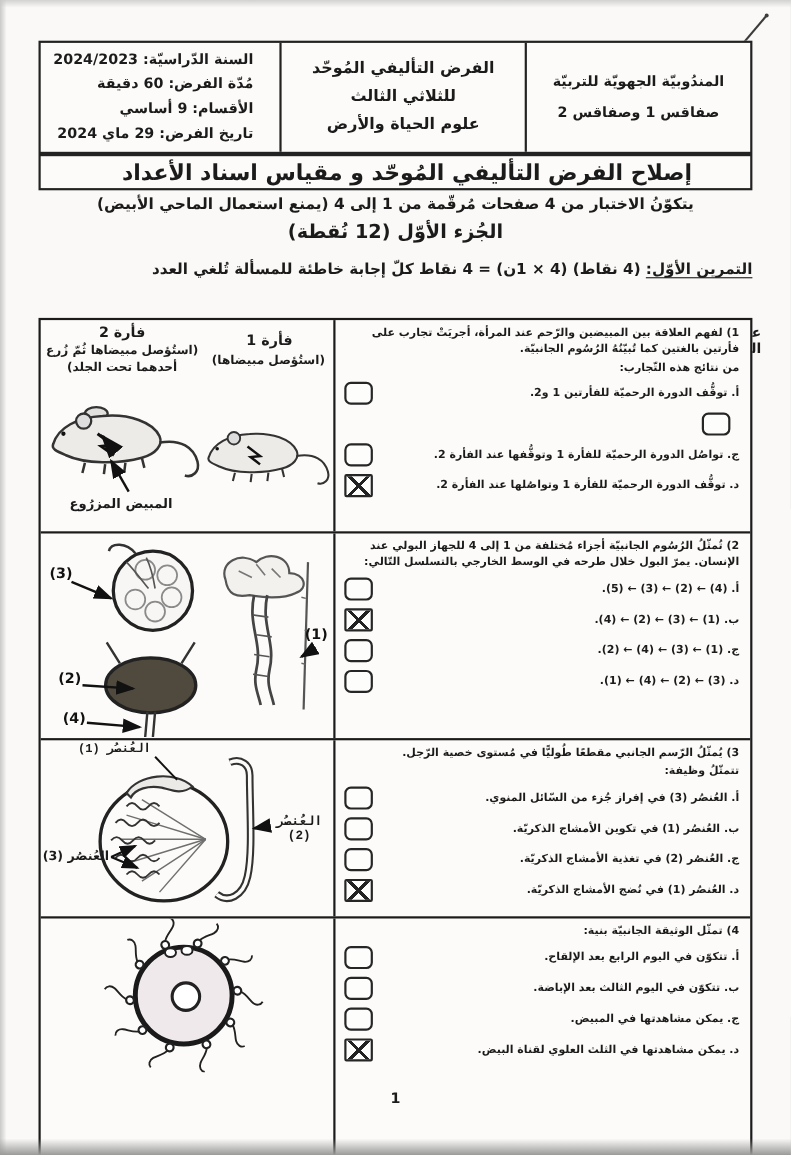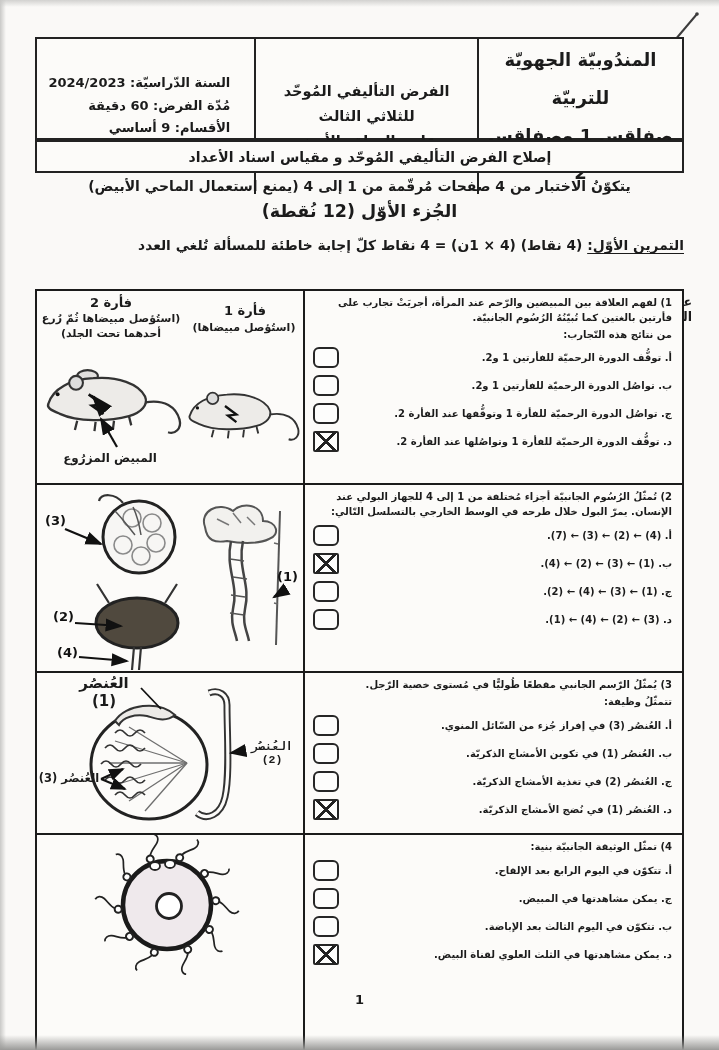--- a/index.html
+++ b/index.html
@@ -12,27 +12,27 @@
   .edge-top{position:absolute;left:0;right:0;top:0;height:7px;
     background:linear-gradient(to bottom,#d2d2d0,rgba(255,255,255,0));}
 
   
   .header-table{position:absolute;top:37px;left:35px;width:649px;height:103px;
     border:2.5px solid #222;display:grid;direction:rtl;grid-template-columns:31.5% 34.5% 34%;
     background:#fcfbf9;box-sizing:border-box;}
   .hcell{display:flex;flex-direction:column;justify-content:center;align-items:center;
     font-weight:700;text-align:center;padding:2px 4px;box-sizing:border-box;}
   .hcell + .hcell{border-left:none;border-right:2.2px solid #222;}
-  .hcell-region{font-size:18px;line-height:2.1;}
+  .hcell-region{font-size:13px;line-height:2.1;}
   .hcell-exam{font-size:14.5px;line-height:1.75;}
   .hcell-info{align-items:flex-start;text-align:right;font-size:13px;line-height:1.7;padding-right:24px;direction:rtl;}
 
   .banner{position:absolute;top:140px;left:35px;width:649px;height:33px;border:2.2px solid #222;
     box-sizing:border-box;display:flex;align-items:center;justify-content:center;
-    font-weight:700;font-size:14px;direction:rtl;background:#fcfbf9;padding-left:21px;}
+    font-weight:700;font-size:20px;direction:rtl;background:#fcfbf9;padding-left:21px;}
 
   .notice{position:absolute;top:178px;left:0;right:0;text-align:center;direction:rtl;
     font-weight:700;font-size:14px;}
   .part-title{position:absolute;top:201px;left:0;right:0;text-align:center;direction:rtl;
     font-weight:700;font-size:17.5px;}
   .exercise-line{position:absolute;top:237px;left:35px;right:35px;direction:rtl;text-align:right;
     font-weight:700;font-size:13.8px;}
   .exercise-line .ex-title{text-decoration:underline;text-underline-offset:3px;}
   .instruction{position:absolute;top:262px;left:14px;right:27px;direction:rtl;text-align:right;
     font-weight:600;font-size:12.6px;margin-top:32px;}
@@ -141,21 +141,20 @@
         <div class="figlabel" style="left:18px;top:160px;width:110px;font-size:12px;">المبيض المزرُوع</div>
       </div>
       <div class="q-cell">
         <p class="stem">1) لفهم العلاقة بين المبيضين والرّحم عند المرأة، أجريَتْ تجارب على فأرتين بالغتين كما تُبيّنُهُ الرُسُوم الجانبيّة.</p>
         <p class="stem">من نتائج هذه التّجارب:</p>
         <div class="option">
           <span class="otext">أ. توقُّف الدورة الرحميّة للفأرتين 1 و2.</span>
           <span class="checkbox" data-state="empty"></span>
         </div>
         <div class="option">
-          <span class="otext">ب. تواصُل الدورة الرحميّة للفأرتين 1 و2.</span>
           <span class="checkbox" data-state="empty"></span>
         </div>
         <div class="option">
           <span class="otext">ج. تواصُل الدورة الرحميّة للفأرة 1 وتوقُّفها عند الفأرة 2.</span>
           <span class="checkbox" data-state="empty"></span>
         </div>
         <div class="option">
           <span class="otext">د. توقُّف الدورة الرحميّة للفأرة 1 وتواصُلها عند الفأرة 2.</span>
           <span class="checkbox" data-state="checked"></span>
         </div>
@@ -199,21 +198,21 @@
 
           <path d="M243,26 L239,160" stroke="#555" stroke-width="2"></path>
           <path d="M237,58 l4,1 M240,88 l4,1 M237,118 l4,1" stroke="#666" stroke-width="1.3"></path>
           <text x="240" y="96">(1)</text>
           <line x1="250" y1="104" x2="237" y2="112" stroke="#111" stroke-width="2.2" marker-end="url(#m2)"></line>
         </svg>
       </div>
       <div class="q-cell">
         <p class="stem">2) تُمثّلُ الرُسُوم الجانبيّة أجزاء مُختلفة من 1 إلى 4 للجهاز البولي عند الإنسان. يمرّ البول خلال طرحه في الوسط الخارجي بالتسلسل التّالي:</p>
         <div class="option">
-          <span class="otext">أ. (4) ← (2) ← (3) ← (7).</span>
+          <span class="otext">أ. (4) ← (2) ← (3) ← (5).</span>
           <span class="checkbox" data-state="empty"></span>
         </div>
         <div class="option">
           <span class="otext">ب. (1) ← (3) ← (2) ← (4).</span>
           <span class="checkbox" data-state="checked"></span>
         </div>
         <div class="option">
           <span class="otext">ج. (1) ← (3) ← (4) ← (2).</span>
           <span class="checkbox" data-state="empty"></span>
         </div>
@@ -249,21 +248,21 @@
             <path d="M68,107 q5,-6 10,0 t10,0 t10,0 t10,0"></path>
             <path d="M78,122 q5,-6 10,0 t10,0 t10,0"></path>
           </g>
           <path d="M172,20 C182,16 190,22 190,32 C190,62 193,102 188,124 C184,142 170,148 160,140" fill="none" stroke="#333" stroke-width="7"></path>
           <path d="M172,20 C182,16 190,22 190,32 C190,62 193,102 188,124 C184,142 170,148 160,140" fill="none" stroke="#fcfbf9" stroke-width="3.2"></path>
           <line x1="104" y1="15" x2="124" y2="36" stroke="#111" stroke-width="1.8"></line>
           <line x1="206" y1="78" x2="194" y2="80" stroke="#111" stroke-width="2.2" marker-end="url(#m3)"></line>
           <line x1="64" y1="106" x2="86" y2="96" stroke="#111" stroke-width="2" marker-end="url(#m3)"></line>
           <line x1="64" y1="106" x2="88" y2="116" stroke="#111" stroke-width="2" marker-end="url(#m3)"></line>
         </svg>
-        <div class="figlabel" style="left:28px;top:1px;width:78px;font-size:15px;">العُنصُر (1)</div>
+        <div class="figlabel" style="left:28px;top:1px;width:78px;font-size:11px;font-family:Liberation Mono, monospace;">العُنصُر (1)</div>
         <div class="figlabel" style="left:204px;top:66px;width:62px;font-size:11.5px;font-family:Liberation Mono, monospace;">العُنصُر (2)</div>
         <div class="figlabel" style="left:0px;top:98px;width:64px;font-size:11.5px;">العُنصُر (3)</div>
       </div>
       <div class="q-cell">
         <p class="stem">3) يُمثّلُ الرّسم الجانبي مقطعًا طُوليًّا في مُستوى خصية الرّجل.</p>
         <p class="stem">تتمثّلُ وظيفة:</p>
         <div class="option">
           <span class="otext">أ. العُنصُر (3) في إفراز جُزء من السّائل المنوي.</span>
           <span class="checkbox" data-state="empty"></span>
         </div>
@@ -307,25 +306,25 @@
           <use href="#sperm" transform="translate(113.2 24.0) rotate(-110)"></use>
         </svg>
       </div>
       <div class="q-cell">
         <p class="stem">4) تمثّل الوثيقة الجانبيّة بنية:</p>
         <div class="option">
           <span class="otext">أ. تتكوّن في اليوم الرابع بعد الإلقاح.</span>
           <span class="checkbox" data-state="empty"></span>
         </div>
         <div class="option">
+          <span class="otext">ب. تتكوّن في اليوم الثالث بعد الإباضة.</span>
+          <span class="checkbox" data-state="empty"></span>
+        </div>
+        <div class="option">
           <span class="otext">ج. يمكن مشاهدتها في المبيض.</span>
-          <span class="checkbox" data-state="empty"></span>
-        </div>
-        <div class="option">
-          <span class="otext">ب. تتكوّن في اليوم الثالث بعد الإباضة.</span>
           <span class="checkbox" data-state="empty"></span>
         </div>
         <div class="option">
           <span class="otext">د. يمكن مشاهدتها في الثلث العلوي لقناة البيض.</span>
           <span class="checkbox" data-state="checked"></span>
         </div>
       </div>
     </div>
 
   </div>

